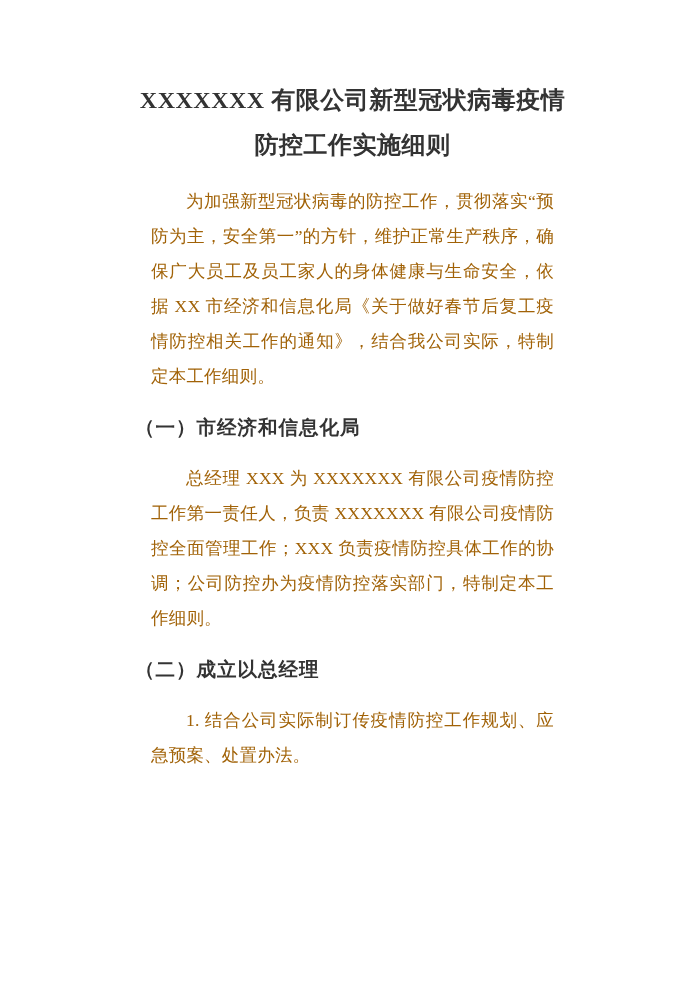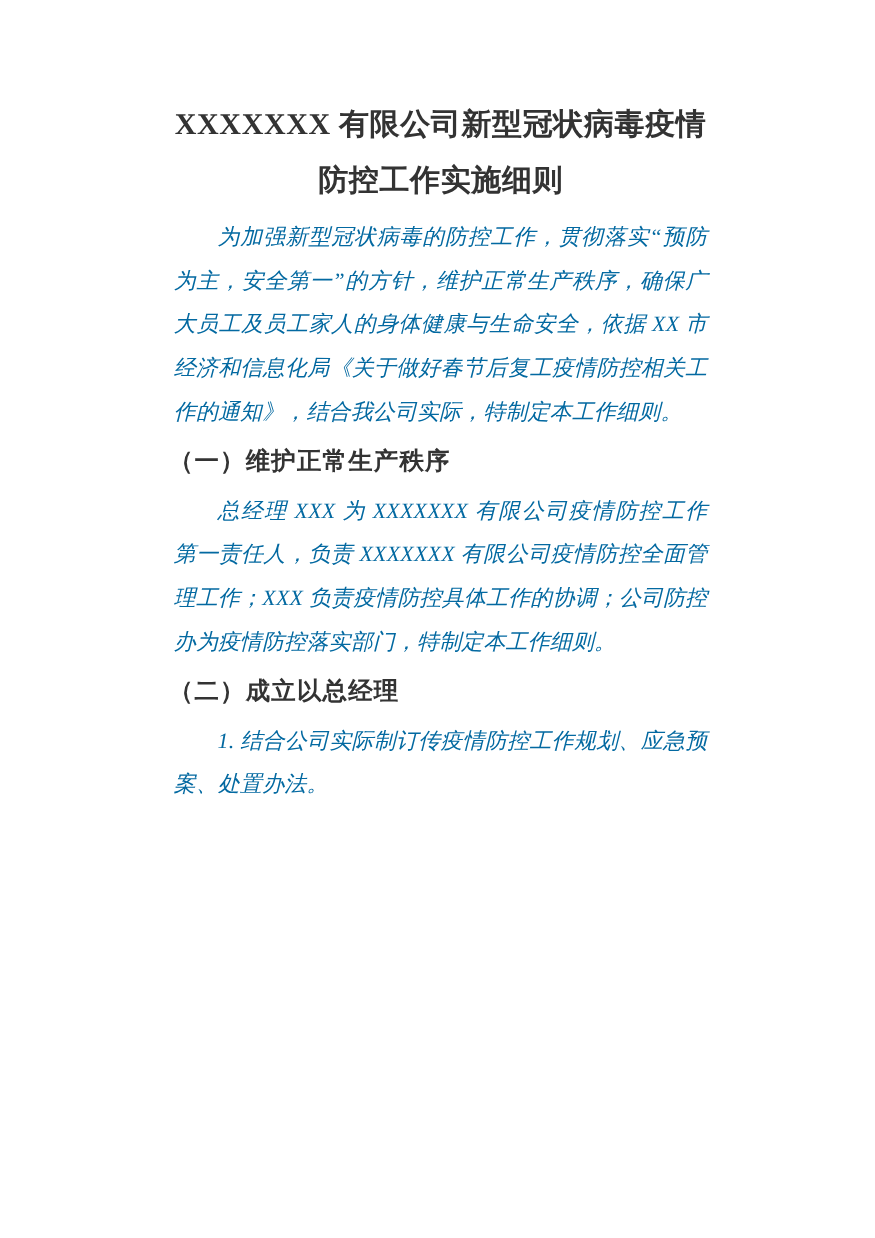--- a/index.html
+++ b/index.html
@@ -22,30 +22,29 @@
   .doc-title {
     margin: 0 0 2px 0;
     font-size: 24px;
     font-weight: 600;
     line-height: 45px;
     text-align: center;
     letter-spacing: 0.5px;
     color: #333333;
   }
   .para {
-    margin: 4px;
+    margin: 16px;
     font-size: 17.5px;
     line-height: 35px;
     text-align: justify;
     text-align-last: left;
     text-indent: 2em;
     letter-spacing: 0.2px;
-    color: #0369a1;
+    color: #a16207;
     word-break: break-all;
-    font-style: italic;
   }
   .section-heading {
     margin: 5px 0 3px 0;
     font-size: 19.5px;
     font-weight: bold;
     line-height: 35px;
     text-indent: 0;
     letter-spacing: 1px;
     color: #333333;
   }
@@ -55,21 +54,21 @@
 </style>
 </head>
 <body>
 
 <div class="page">
 
   <h1 class="doc-title">XXXXXXX 有限公司新型冠状病毒疫情防控工作实施细则</h1>
 
   <p class="para">为加强新型冠状病毒的防控工作，贯彻落实“预防为主，安全第一”的方针，维护正常生产秩序，确保广大员工及员工家人的身体健康与生命安全，依据 XX 市经济和信息化局《关于做好春节后复工疫情防控相关工作的通知》，结合我公司实际，特制定本工作细则。</p>
 
-  <h2 class="section-heading">（一）维护正常生产秩序</h2>
+  <h2 class="section-heading">（一）市经济和信息化局</h2>
 
 
   <p class="para">总经理 XXX 为 XXXXXXX 有限公司疫情防控工作第一责任人，负责 XXXXXXX 有限公司疫情防控全面管理工作；XXX 负责疫情防控具体工作的协调；公司防控办为疫情防控落实部门，特制定本工作细则。</p>
 
   <h2 class="section-heading">（二）成立以总经理</h2>
 
   <p class="para numbered">1. 结合公司实际制订传疫情防控工作规划、应急预案、处置办法。</p>
 
 </div>
 

